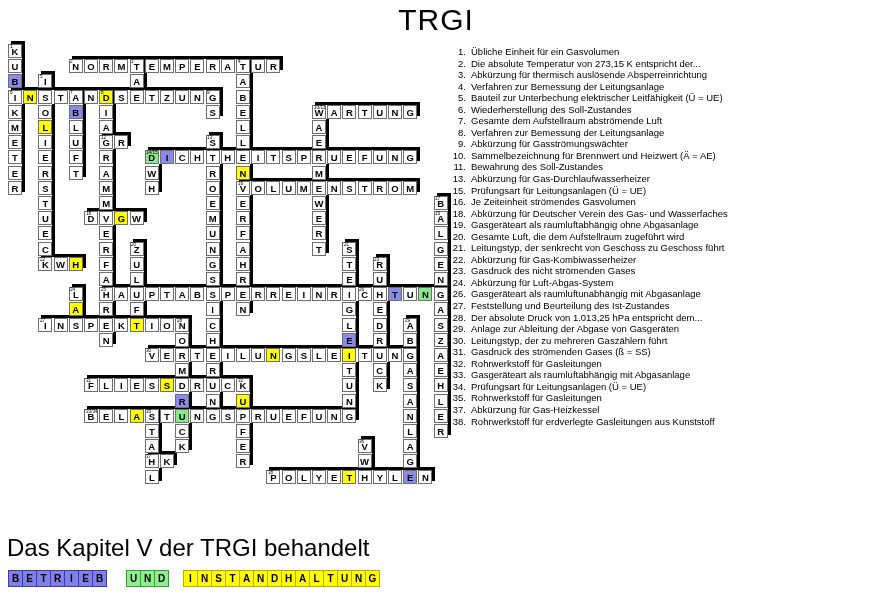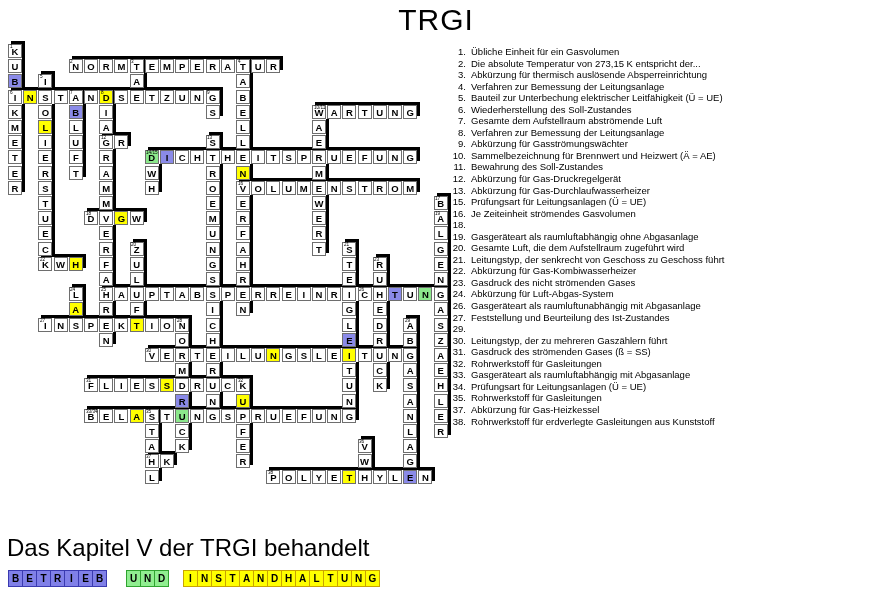--- a/index.html
+++ b/index.html
@@ -1059,37 +1059,34 @@
       </div>
       <div class="clue">
         <span class="cnum">10.</span>
         <span class="ctxt">Sammelbezeichnung für Brennwert und Heizwert (Ä = AE)</span>
       </div>
       <div class="clue">
         <span class="cnum">11.</span>
         <span class="ctxt">Bewahrung des Soll-Zustandes</span>
       </div>
       <div class="clue">
-        <span class="cnum">12.</span>
-        <span class="ctxt">Abkürzung für Gas-Druckregelgerät</span>
-      </div>
-      <div class="clue">
         <span class="cnum">13.</span>
         <span class="ctxt">Abkürzung für Gas-Durchlaufwasserheizer</span>
       </div>
       <div class="clue">
         <span class="cnum">15.</span>
         <span class="ctxt">Prüfungsart für Leitungsanlagen (Ü = UE)</span>
       </div>
       <div class="clue">
         <span class="cnum">16.</span>
         <span class="ctxt">Je Zeiteinheit strömendes Gasvolumen</span>
       </div>
       <div class="clue">
         <span class="cnum">18.</span>
+        <span class="ctxt">Abkürzung für Deutscher Verein des Gas- und Wasserfaches</span>
       </div>
       <div class="clue">
         <span class="cnum">19.</span>
         <span class="ctxt">Gasgeräteart als raumluftabhängig ohne Abgasanlage</span>
       </div>
       <div class="clue">
         <span class="cnum">20.</span>
         <span class="ctxt">Gesamte Luft, die dem Aufstellraum zugeführt wird</span>
       </div>
       <div class="clue">
@@ -1110,21 +1107,26 @@
       </div>
       <div class="clue">
         <span class="cnum">26.</span>
         <span class="ctxt">Gasgeräteart als raumluftunabhängig mit Abgasanlage</span>
       </div>
       <div class="clue">
         <span class="cnum">27.</span>
         <span class="ctxt">Feststellung und Beurteilung des Ist-Zustandes</span>
       </div>
       <div class="clue">
+        <span class="cnum">28.</span>
+        <span class="ctxt">Der absolute Druck von 1.013,25 hPa entspricht dem...</span>
+      </div>
+      <div class="clue">
         <span class="cnum">29.</span>
+        <span class="ctxt">Anlage zur Ableitung der Abgase von Gasgeräten</span>
       </div>
       <div class="clue">
         <span class="cnum">30.</span>
         <span class="ctxt">Leitungstyp, der zu mehreren Gaszählern führt</span>
       </div>
       <div class="clue">
         <span class="cnum">31.</span>
         <span class="ctxt">Gasdruck des strömenden Gases (ß = SS)</span>
       </div>
       <div class="clue">

